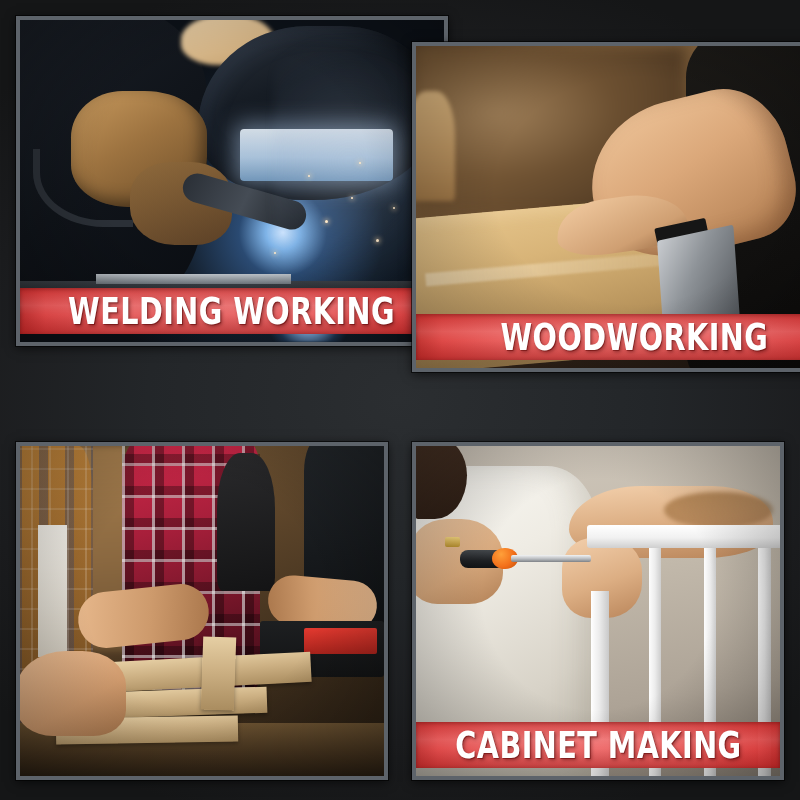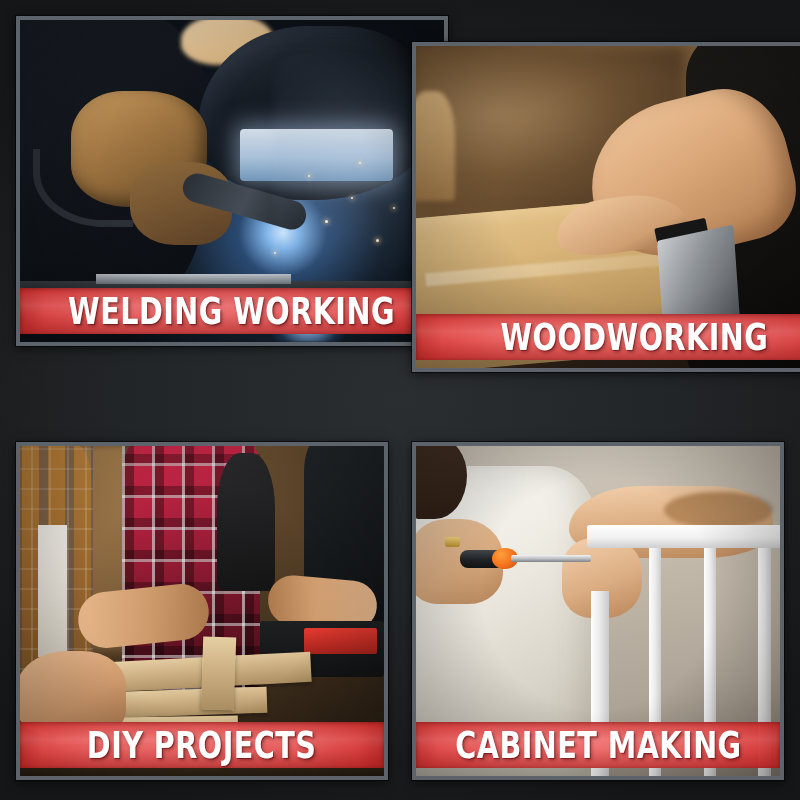--- a/index.html
+++ b/index.html
@@ -511,23 +511,20 @@
       <div class="diy-toolbox"></div>
       <div class="diy-toolbox-red"></div>
       <div class="diy-bench"></div>
       <div class="diy-plank" style="left:24%;top:64%;width:56%;height:9%;transform:rotate(-3deg);"></div>
       <div class="diy-plank" style="left:16%;top:74%;width:52%;height:8%;transform:rotate(-2deg);"></div>
       <div class="diy-plank" style="left:10%;top:82%;width:50%;height:8%;transform:rotate(-1deg);"></div>
       <div class="diy-plank" style="left:50%;top:58%;width:9%;height:22%;transform:rotate(2deg);"></div>
       <div class="diy-hand-lower"></div>
       <div class="vignette"></div>
     </div>
-    <div class="banner">
-      <span class="banner-text">DIY PROJECTS</span>
-    </div>
   </div>
 
   <div class="panel" id="panel-cabinet">
     <div class="photo">
       <div class="cab-bg"></div>
       <div class="cab-darkpanel"></div>
       <div class="cab-shirt"></div>
       <div class="cab-beard"></div>
       <div class="cab-arm-right"></div>
       <div class="cab-hair-arm"></div>

